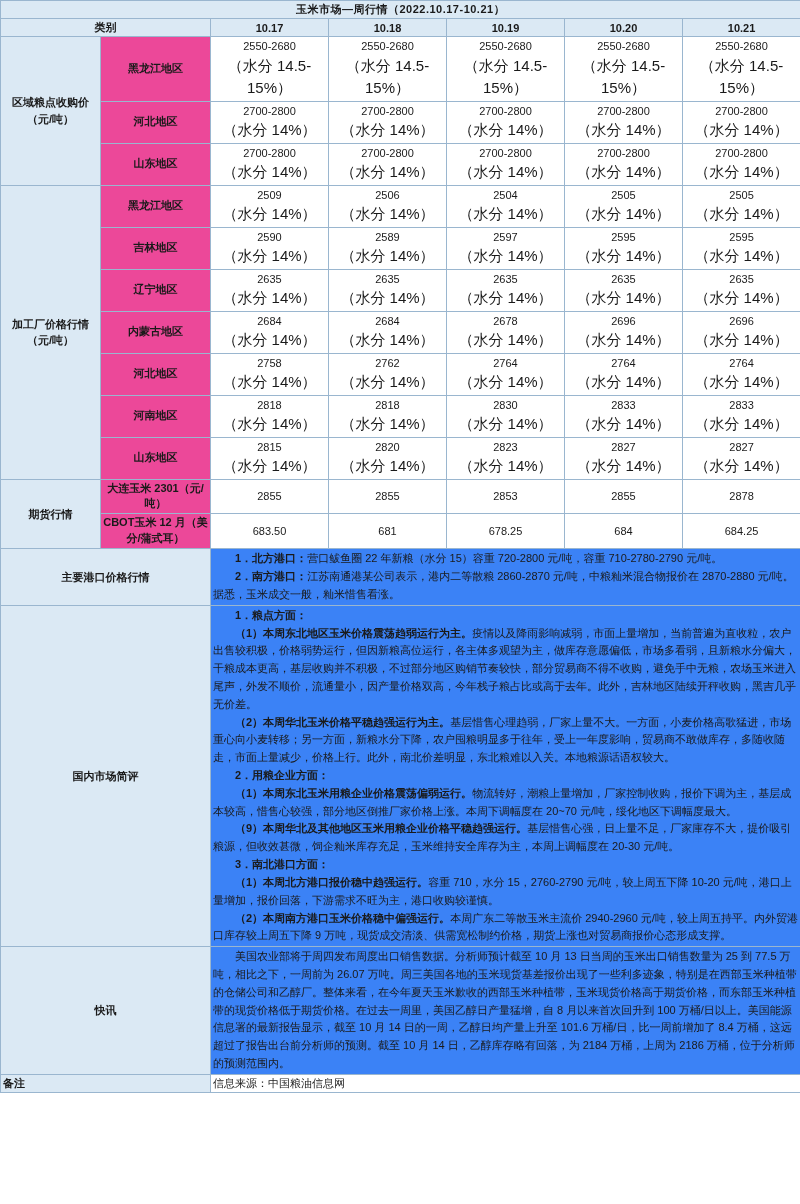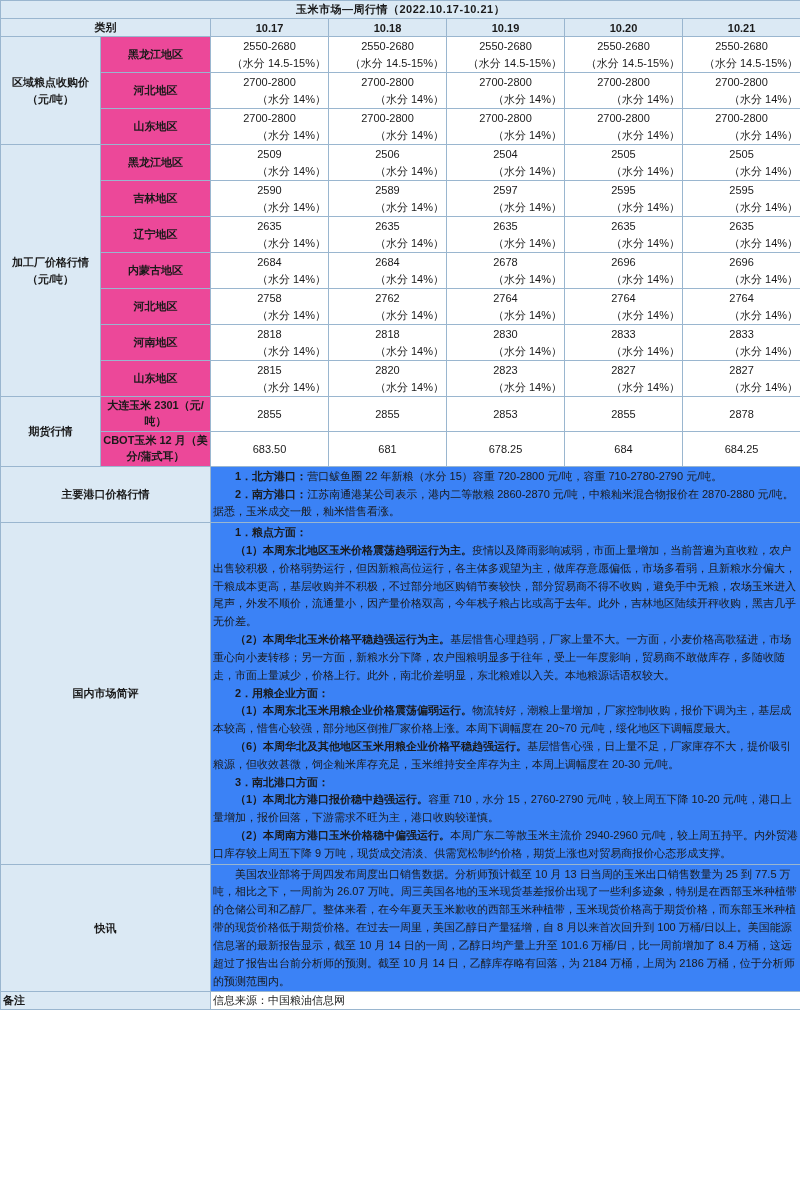--- a/index.html
+++ b/index.html
@@ -59,21 +59,21 @@
     line-height: 1.45;
   }
   .val {
     background: #ffffff;
     text-align: center;
     line-height: 1.5;
     font-size: 11.5px;
     padding: 3px 1px;
     margin-top: 8px;
   }
-  .val .l2 { display: block; font-size: 11px; text-align: right; }
+  .val .l2 { display: block; font-size: 15px; }
   .text-cell {
     background: #3b82f6;
     text-align: left;
     font-size: 11.5px;
     line-height: 1.62;
     padding: 4px 7px 5px 7px;
   }
   .text-cell p { margin: 0; }
   .text-cell p.ind { text-indent: 2em; }
   .text-cell b { font-weight: bold; }
@@ -244,21 +244,21 @@
   <tr>
     <td class="grp" colspan="2">
       <span>国内市场简评</span>
     </td>
     <td class="text-cell" colspan="5">
       <p class="ind"><b>1．粮点方面：</b><span></span></p>
       <p class="ind"><b>（1）本周东北地区玉米价格震荡趋弱运行为主。</b><span>疫情以及降雨影响减弱，市面上量增加，当前普遍为直收粒，农户出售较积极，价格弱势运行，但因新粮高位运行，各主体多观望为主，做库存意愿偏低，市场多看弱，且新粮水分偏大，干粮成本更高，基层收购并不积极，不过部分地区购销节奏较快，部分贸易商不得不收购，避免手中无粮，农场玉米进入尾声，外发不顺价，流通量小，因产量价格双高，今年栈子粮占比或高于去年。此外，吉林地区陆续开秤收购，黑吉几乎无价差。</span></p>
       <p class="ind"><b>（2）本周华北玉米价格平稳趋强运行为主。</b><span>基层惜售心理趋弱，厂家上量不大。一方面，小麦价格高歌猛进，市场重心向小麦转移；另一方面，新粮水分下降，农户囤粮明显多于往年，受上一年度影响，贸易商不敢做库存，多随收随走，市面上量减少，价格上行。此外，南北价差明显，东北粮难以入关。本地粮源话语权较大。</span></p>
       <p class="ind"><b>2．用粮企业方面：</b><span></span></p>
       <p class="ind"><b>（1）本周东北玉米用粮企业价格震荡偏弱运行。</b><span>物流转好，潮粮上量增加，厂家控制收购，报价下调为主，基层成本较高，惜售心较强，部分地区倒推厂家价格上涨。本周下调幅度在 20~70 元/吨，绥化地区下调幅度最大。</span></p>
-      <p class="ind"><b>（6）本周华北及其他地区玉米用粮企业价格平稳趋强运行。</b><span>基层惜售心强，日上量不足，厂家庫存不大，提价吸引粮源，但收效甚微，饲企籼米库存充足，玉米维持安全库存为主，本周上调幅度在 20-30 元/吨。</span></p>
+      <p class="ind"><b>（9）本周华北及其他地区玉米用粮企业价格平稳趋强运行。</b><span>基层惜售心强，日上量不足，厂家庫存不大，提价吸引粮源，但收效甚微，饲企籼米库存充足，玉米维持安全库存为主，本周上调幅度在 20-30 元/吨。</span></p>
       <p class="ind"><b>3．南北港口方面：</b><span></span></p>
       <p class="ind"><b>（1）本周北方港口报价稳中趋强运行。</b><span>容重 710，水分 15，2760-2790 元/吨，较上周五下降 10-20 元/吨，港口上量增加，报价回落，下游需求不旺为主，港口收购较谨慎。</span></p>
       <p class="ind"><b>（2）本周南方港口玉米价格稳中偏强运行。</b><span>本周广东二等散玉米主流价 2940-2960 元/吨，较上周五持平。内外贸港口库存较上周五下降 9 万吨，现货成交清淡、供需宽松制约价格，期货上涨也对贸易商报价心态形成支撑。</span></p>
     </td>
   </tr>
 
   <tr>
     <td class="grp" colspan="2">
       <span>快讯</span>
     </td>

